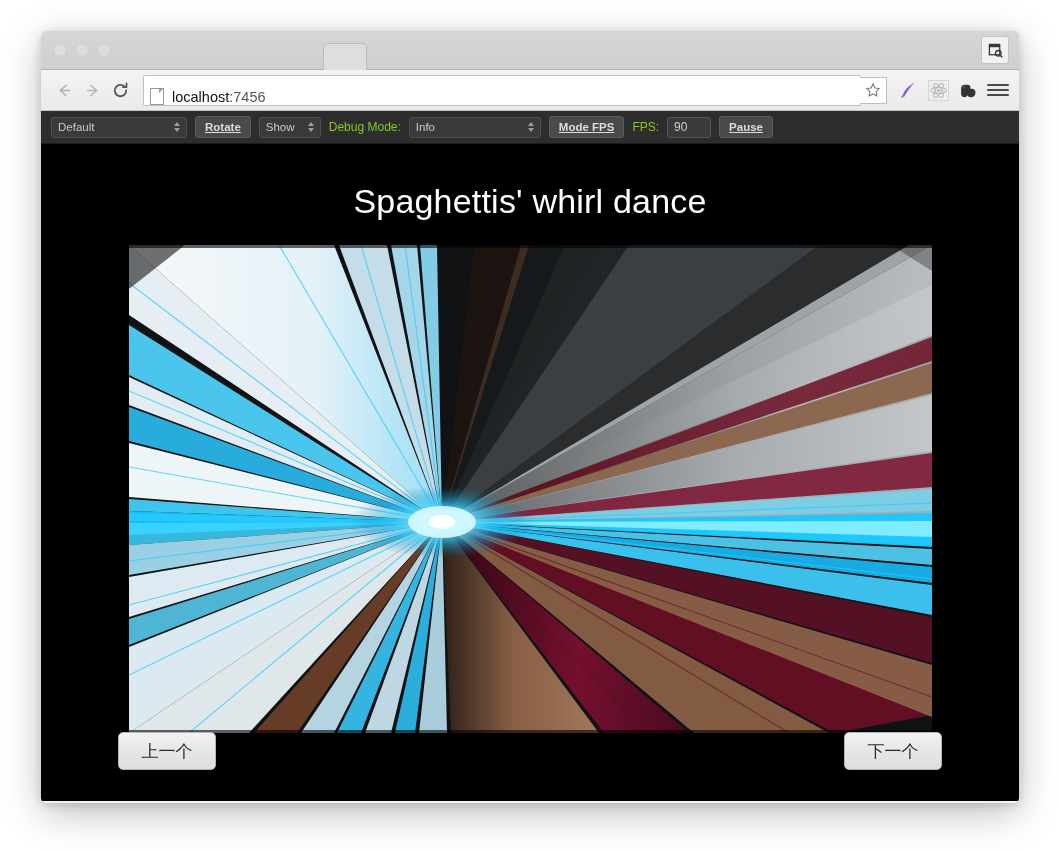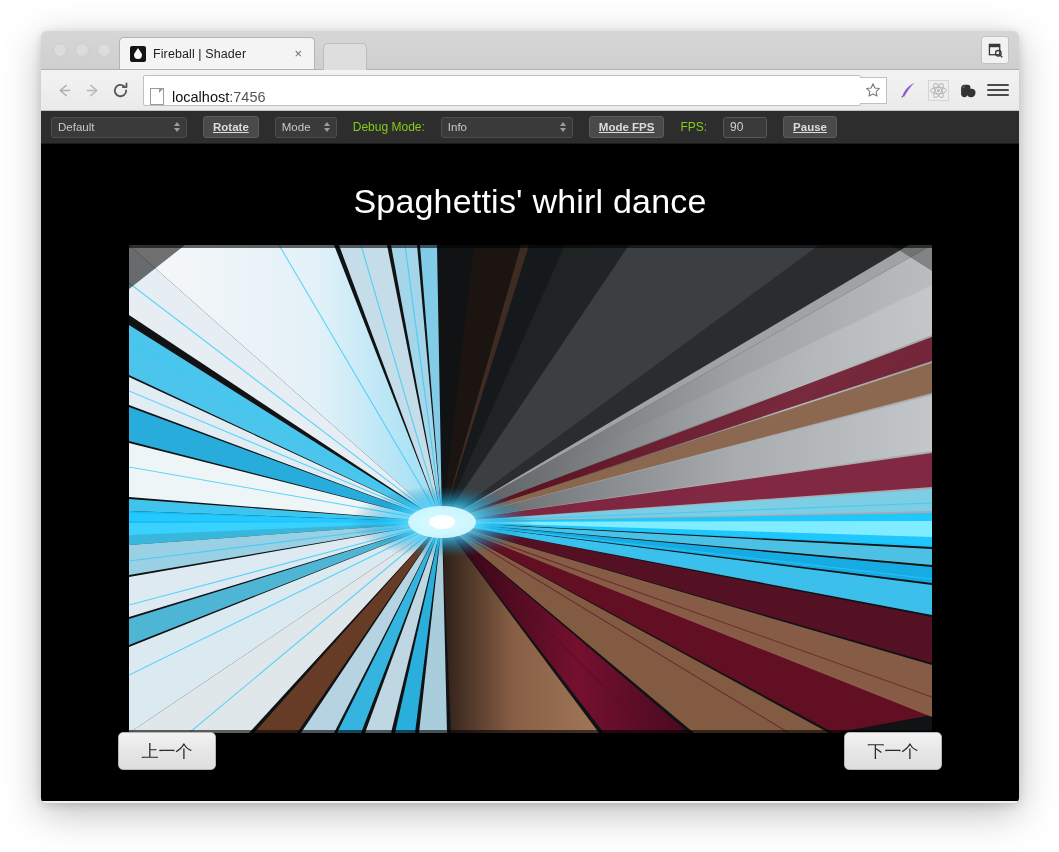--- a/index.html
+++ b/index.html
@@ -210,21 +210,21 @@
   
   .app-toolbar {
     position: relative;
     height: 33px;
     background: #2d2d2d;
     border-bottom: 1px solid #1b1b1b;
     display: flex;
     align-items: center;
     padding: 0 10px;
     box-sizing: border-box;
-    gap: 16px;
+    gap: 8px;
   }
   .ctl-select {
     height: 21px;
     background: #3a3a3a;
     border: 1px solid #4e4e4e;
     border-radius: 3px;
     color: #c8c8c8;
     font-size: 11.5px;
     display: flex;
     align-items: center;
@@ -351,25 +351,20 @@
 
   <div class="browser-window">
 
     <div class="tabstrip">
       <div class="traffic-lights">
         <span class="tl"></span>
         <span class="tl"></span>
         <span class="tl"></span>
       </div>
 
-      <div class="tab">
-        <span class="tab-favicon"></span>
-        <span class="tab-title">Fireball | Shader</span>
-        <span class="tab-close">×</span>
-      </div>
 
       <div class="tab-new"></div>
 
       <div class="tabstrip-corner-btn">
         <svg width="15" height="15" viewBox="0 0 16 16" aria-hidden="true">
           <rect x="1.5" y="1.5" width="11" height="11" fill="none" stroke="#3a3a3a" stroke-width="1.4"></rect>
           <rect x="1.5" y="1.5" width="11" height="3" fill="#3a3a3a"></rect>
           <circle cx="11" cy="11" r="3" fill="none" stroke="#3a3a3a" stroke-width="1.4"></circle>
           <line x1="13" y1="13" x2="15.2" y2="15.2" stroke="#3a3a3a" stroke-width="1.6"></line>
         </svg>
@@ -444,21 +439,21 @@
         <span class="lbl">Default</span>
         <span class="arrows">
             <i class="up"></i>
             <i class="dn"></i>
           </span>
       </div>
 
       <div class="ctl-btn">Rotate</div>
 
       <div class="ctl-select" id="sel-webgl">
-        <span class="lbl">Mode</span>
+        <span class="lbl">Show</span>
         <span class="arrows">
             <i class="up"></i>
             <i class="dn"></i>
           </span>
       </div>
 
       <span class="ctl-label">Debug Mode:</span>
 
       <div class="ctl-select" id="sel-debug">
         <span class="lbl">Info</span>

